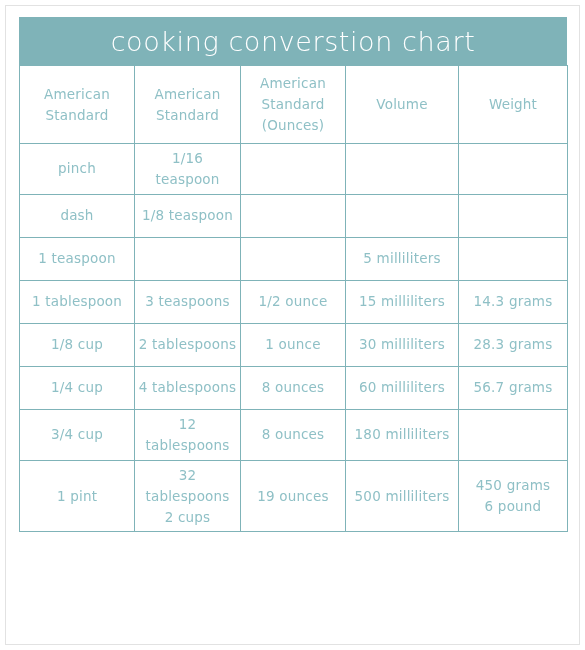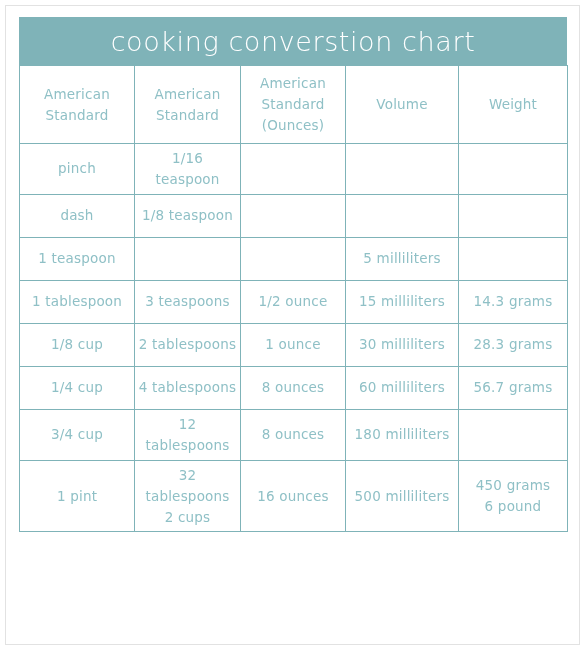--- a/index.html
+++ b/index.html
@@ -232,21 +232,21 @@
           </tr>
           <tr class="tall">
             <td>
               <span class="cell-line">1 pint</span>
             </td>
             <td>
               <span class="cell-line">32 tablespoons</span>
               <span class="cell-line">2 cups</span>
             </td>
             <td>
-              <span class="cell-line">16 ounces</span>
+              <span class="cell-line">19 ounces</span>
             </td>
             <td>
               <span class="cell-line">500 milliliters</span>
             </td>
             <td>
               <span class="cell-line">450 grams</span>
               <span class="cell-line">6 pound</span>
             </td>
           </tr>
         </tbody>

